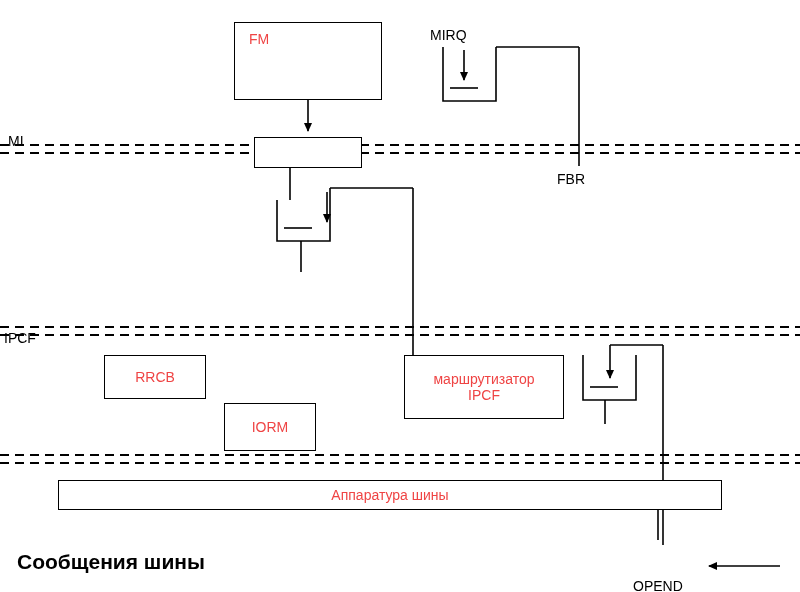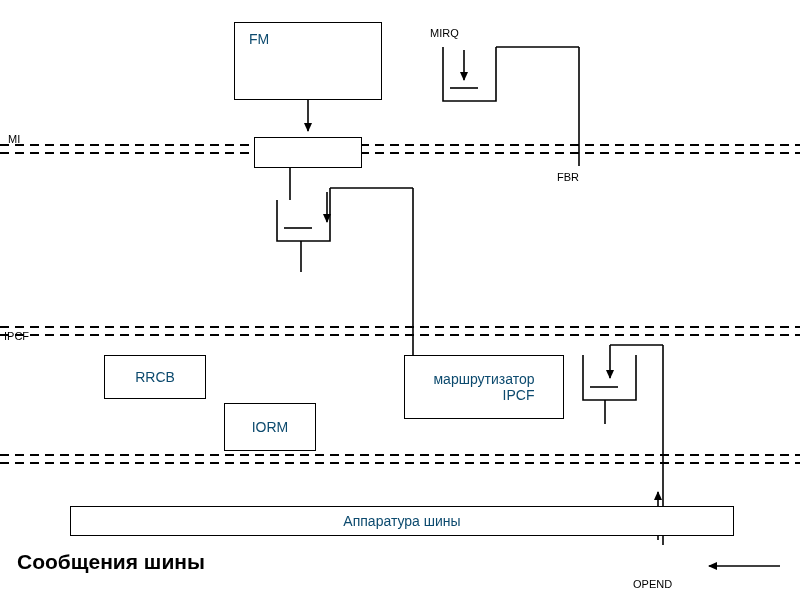--- a/index.html
+++ b/index.html
@@ -16,29 +16,29 @@
     overflow: hidden;
   }
   .box {
     position: absolute;
     box-sizing: border-box;
     border: 1.5px solid #000000;
     background: #ffffff;
     display: flex;
     align-items: center;
     justify-content: center;
-    text-align: right;
+    text-align: center;
     font-size: 14px;
-    color: #0c4a6e;
+    color: #ef4444;
     line-height: 1.15;
     white-space: pre-line;
   }
   .label {
     position: absolute;
-    font-size: 11px;
+    font-size: 14px;
     color: #000000;
     white-space: nowrap;
   }
   .label.bold {
     font-weight: bold;
     font-size: 21px;
   }
   svg.overlay {
     position: absolute;
     left: 0;
@@ -128,21 +128,21 @@
   <div class="box" style="left:254px; top:137px; width:108px; height:31px;"></div>
 
 
   <div class="box" style="left:104px; top:355px; width:102px; height:44px;">RRCB</div>
 
   <div class="box" style="left:224px; top:403px; width:92px; height:48px;">IORM</div>
 
   <div class="box" style="left:404px; top:355px; width:160px; height:64px;">маршрутизатор
 IPCF</div>
 
-  <div class="box" style="left:70px; top:480px; width:664px; height:30px;margin-top:26px;">Аппаратура шины</div>
+  <div class="box" style="left:58px; top:480px; width:664px; height:30px;">Аппаратура шины</div>
 
   <div class="label" style="left:8px; top:133px;">MI</div>
 
   <div class="label" style="left:4px; top:330px;">IPCF</div>
 
   <div class="label" style="left:430px; top:27px;">MIRQ</div>
 
   <div class="label" style="left:557px; top:171px;">FBR</div>
 
   <div class="label" style="left:633px; top:578px;">OPEND</div>

